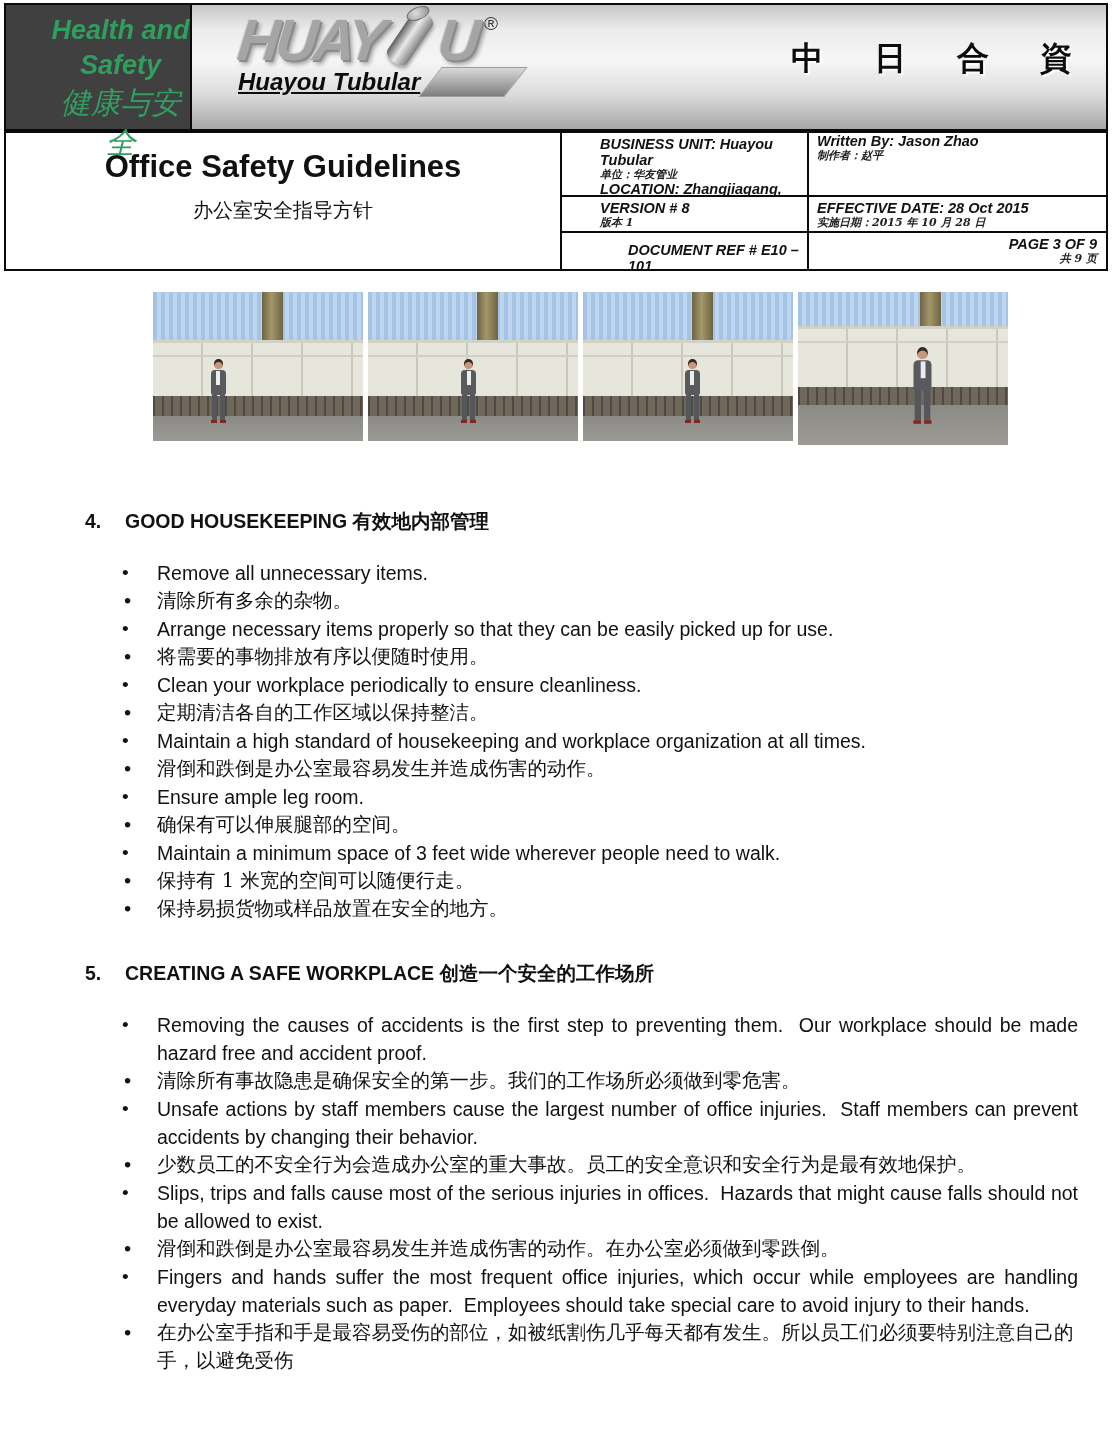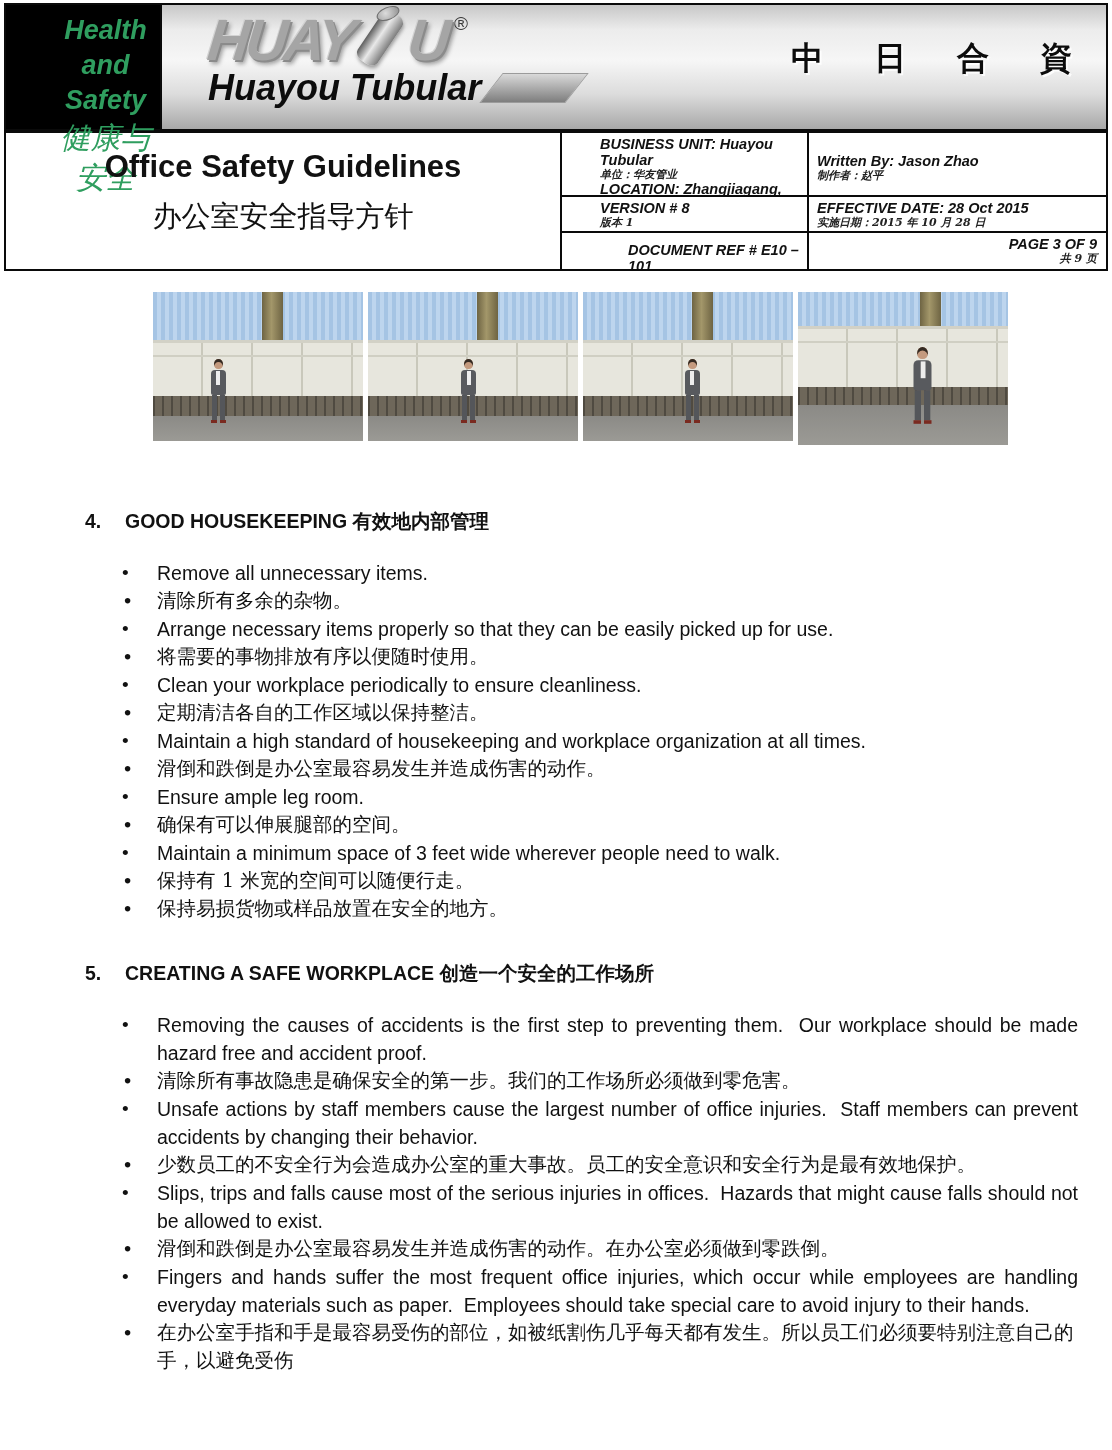--- a/index.html
+++ b/index.html
@@ -6,60 +6,60 @@
   html,body { margin:0; padding:0; }
   body {
     width:1112px; height:1450px; background:#fff; position:relative;
     font-family:"Liberation Sans", sans-serif; color:#111; overflow:hidden;
   }
 
   
   .header-table { position:absolute; top:3px; left:4px; right:4px; border:2px solid #0a0a0a; }
 
   .banner { display:flex; height:128px; border-bottom:4px solid #0a0a0a; }
-  .hs-cell { width:156px; background:#000000; border-right:2px solid #0a0a0a; text-align:center; padding-top:8px;padding-left:45px; }
+  .hs-cell { width:186px; background:#404040; border-right:2px solid #0a0a0a; text-align:center; padding-top:8px;padding-left:45px; }
   .hs-en { color:#2f9e5f; font-weight:bold; font-style:italic; font-size:27px; line-height:35px; }
   .hs-zh { color:#2f9e5f; font-style:italic; font-size:30px; line-height:40px; font-family:"DejaVu Serif", serif; }
 
   .brand-cell { flex:1; position:relative;
     background:linear-gradient(180deg,#c7c7c7 0%,#ececec 20%,#f6f6f6 45%,#dcdcdc 72%,#a8a8a8 100%); }
   .logo-block { position:absolute; left:46px; top:6px; }
   .logo-mark-row { display:flex; align-items:flex-start; }
   .logo-mark {
     font-size:58px; font-weight:bold; font-style:italic; letter-spacing:-4px; color:#a5a5a5;
     transform:skewX(-6deg); line-height:58px;
     text-shadow:-1px -1px 0 #d2d2d2, 2px 2px 0 #8b8b8b, 4px 4px 4px rgba(0,0,0,.35);
   }
   .logo-tube { display:inline-block; width:52px; height:56px; margin:0 2px; position:relative; }
   .logo-tube .tube-body { position:absolute; left:14px; top:-2px; width:24px; height:58px;
     transform:rotate(34deg); border-radius:10px/7px;
     background:linear-gradient(90deg,#5d5d5d,#e9e9e9 45%,#7c7c7c); box-shadow:2px 2px 4px rgba(0,0,0,.35); }
   .logo-tube .tube-end { position:absolute; left:22px; top:-4px; width:24px; height:13px; border-radius:50%;
     background:radial-gradient(circle at 40% 40%, #dcdcdc, #8e8e8e); transform:rotate(-22deg); border:1px solid #6f6f6f; }
   .logo-reg { font-size:19px; color:#3b3b3b; margin-left:8px; margin-top:2px; }
   .logo-sub-row { display:flex; align-items:center; margin-top:-2px; }
-  .logo-sub { font-size:36px; font-weight:bold; font-style:italic; color:#0c0c0c; letter-spacing:0; }
+  .logo-sub { font-size:24px; font-weight:bold; font-style:italic; color:#0c0c0c; letter-spacing:0;text-decoration:underline; }
   .logo-sub-tube { display:inline-block; width:86px; height:30px; margin-left:10px;
     background:linear-gradient(180deg,#d9d9d9,#7e7e7e); transform:skewX(-38deg); border:1px solid #9b9b9b; }
 
   .jv-text { position:absolute; right:34px; top:32px; font-size:32px; font-weight:bold; color:#0c0c0c;
     word-spacing:42px; text-shadow:2px 2px 0 rgba(255,255,255,.85); white-space:nowrap; }
 
   
   .title-block { display:grid; grid-template-columns:556px 247px 1fr; grid-template-rows:64px 36px 36px; background:#fff; }
   .tb-title { grid-column:1; grid-row:1/4; border-right:2px solid #0a0a0a; text-align:center; padding-top:16px; }
   .tb-title-en { font-size:31px; font-weight:bold; letter-spacing:0; }
-  .tb-title-zh { font-size:29px; margin-top:12px; font-family:"DejaVu Serif", serif; }
+  .tb-title-zh { font-size:20px; margin-top:12px; font-family:"DejaVu Serif", serif; }
 
   .tb-cell { padding:3px 8px 0 8px; overflow:hidden; }
   .bb { border-bottom:2px solid #0a0a0a; }
   .br { border-right:2px solid #0a0a0a;padding-left:38px; }
   .meta-en { font-weight:bold; font-style:italic; font-size:14.5px; line-height:16px; }
   .meta-zh { font-style:italic; font-size:11px; line-height:13px; font-family:"DejaVu Serif", serif; font-weight:bold; color:#222; }
-  .c-writtenby { padding-top:20px; }
+  .c-writtenby { padding-top:0; }
   .c-page { text-align:right; padding-right:9px; }
 
   
   .photo-row { position:absolute; top:292px; left:153px; display:flex; gap:5px; }
   .photo { position:relative; width:210px; height:149px; background:#929089; overflow:hidden; }
   .photo--near { height:153px; }
   .ph-sky { position:absolute; left:0; right:0; top:0; height:32%;
     background:repeating-linear-gradient(90deg,#a5c4e4 0 4px,#bdd5ee 4px 8px); }
   .ph-col { position:absolute; top:0; height:32%; width:10%; left:52%;
     background:linear-gradient(90deg,#6e6443,#a3976a 45%,#6e6443); }

